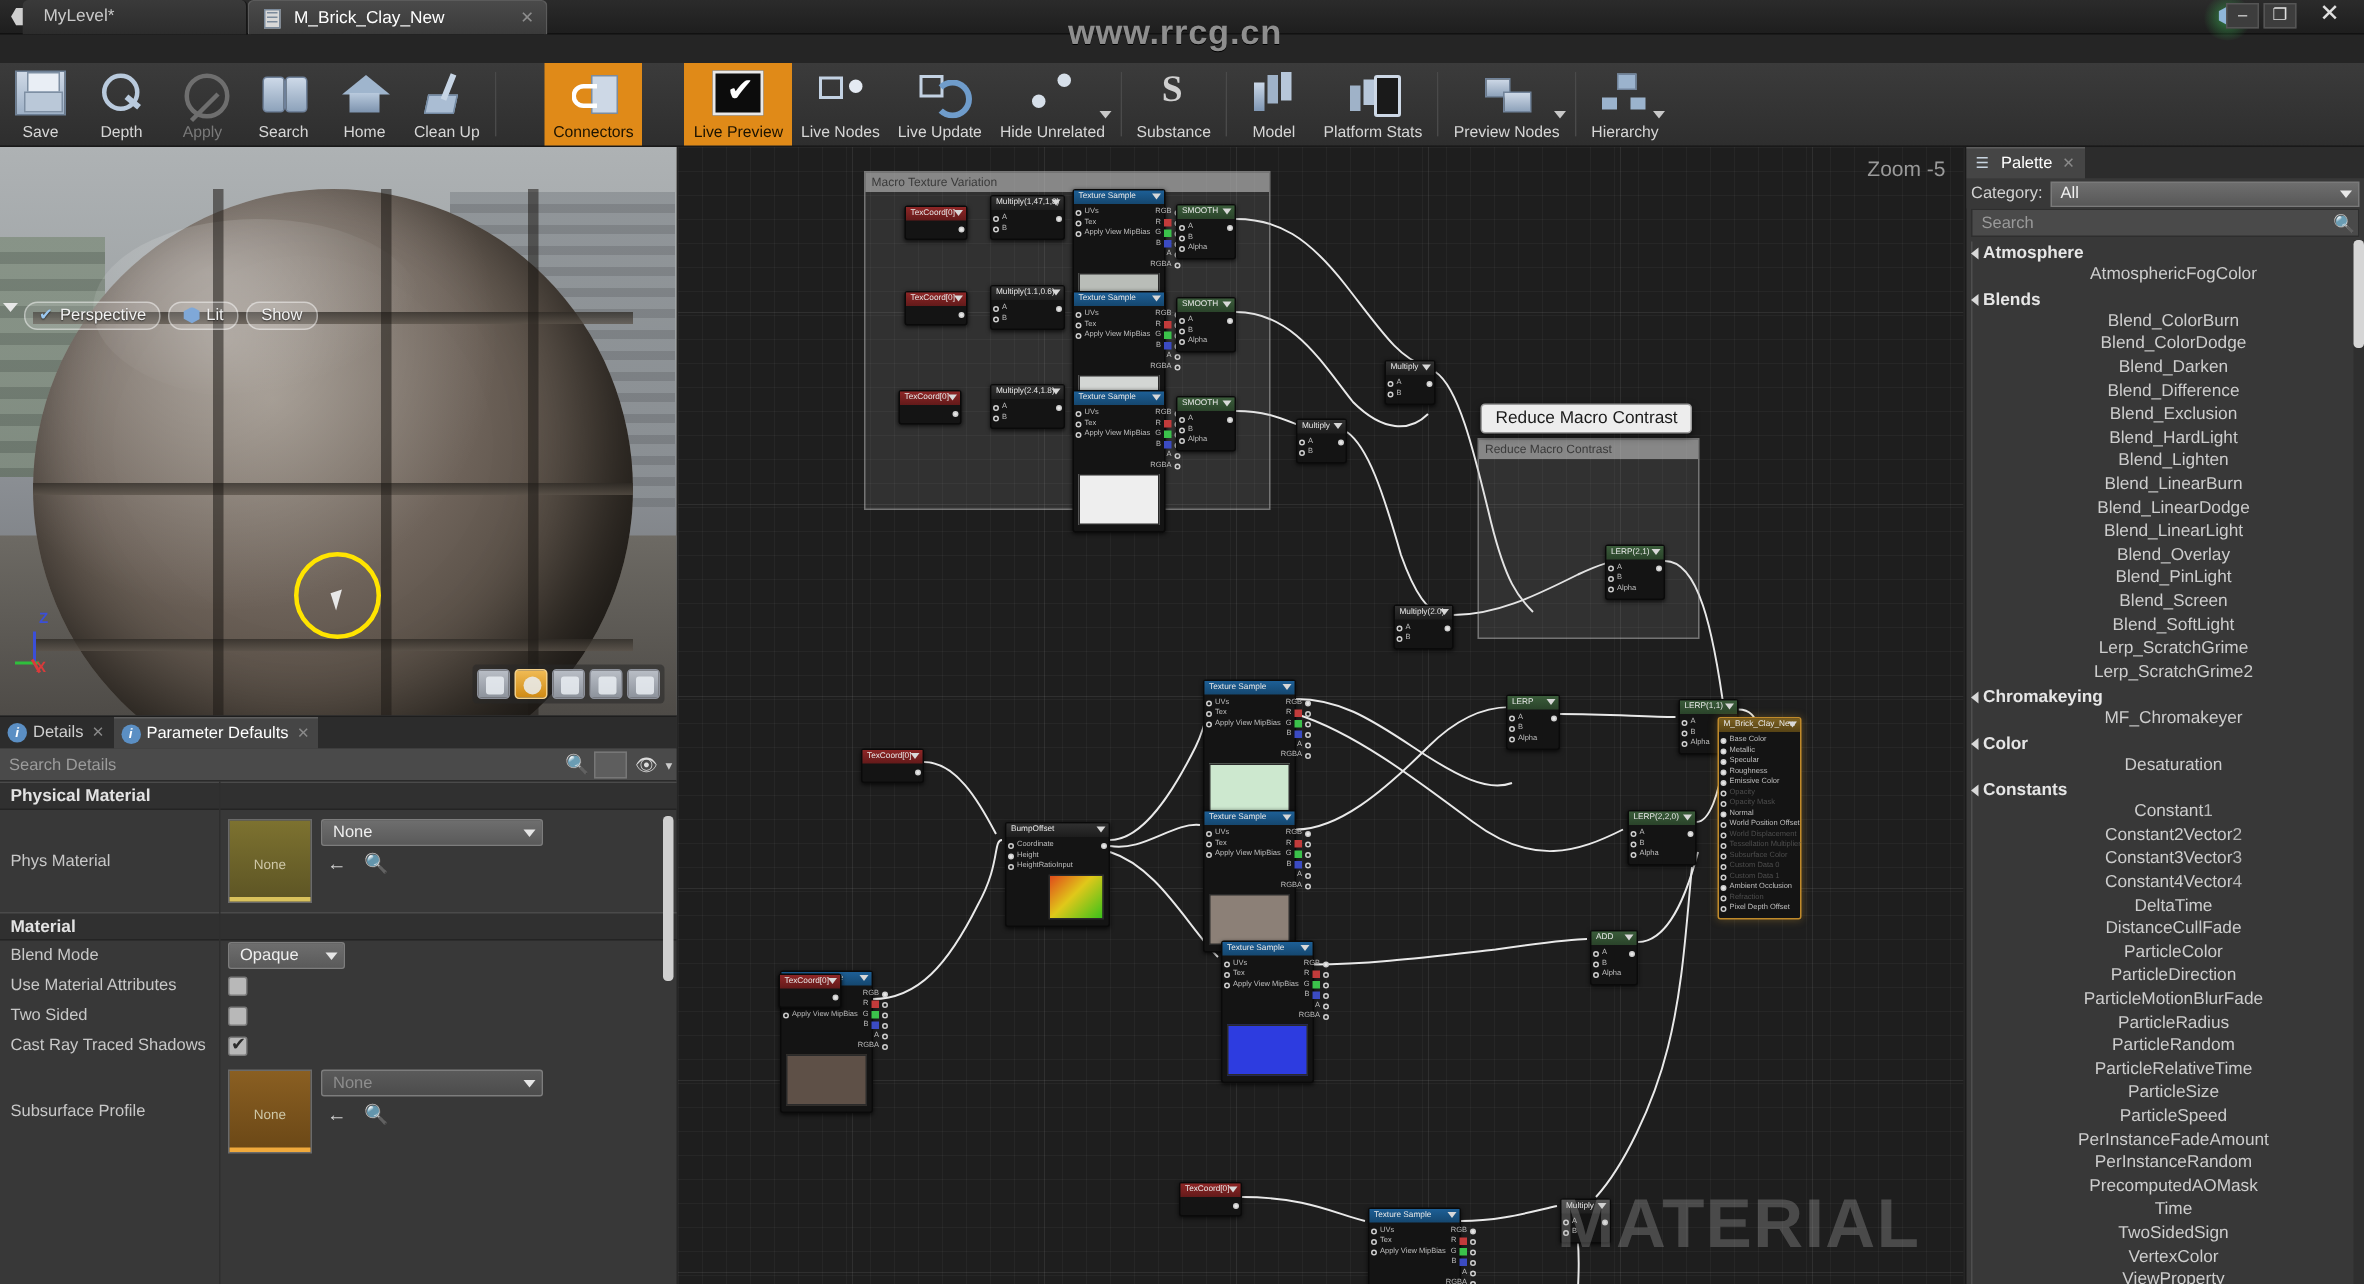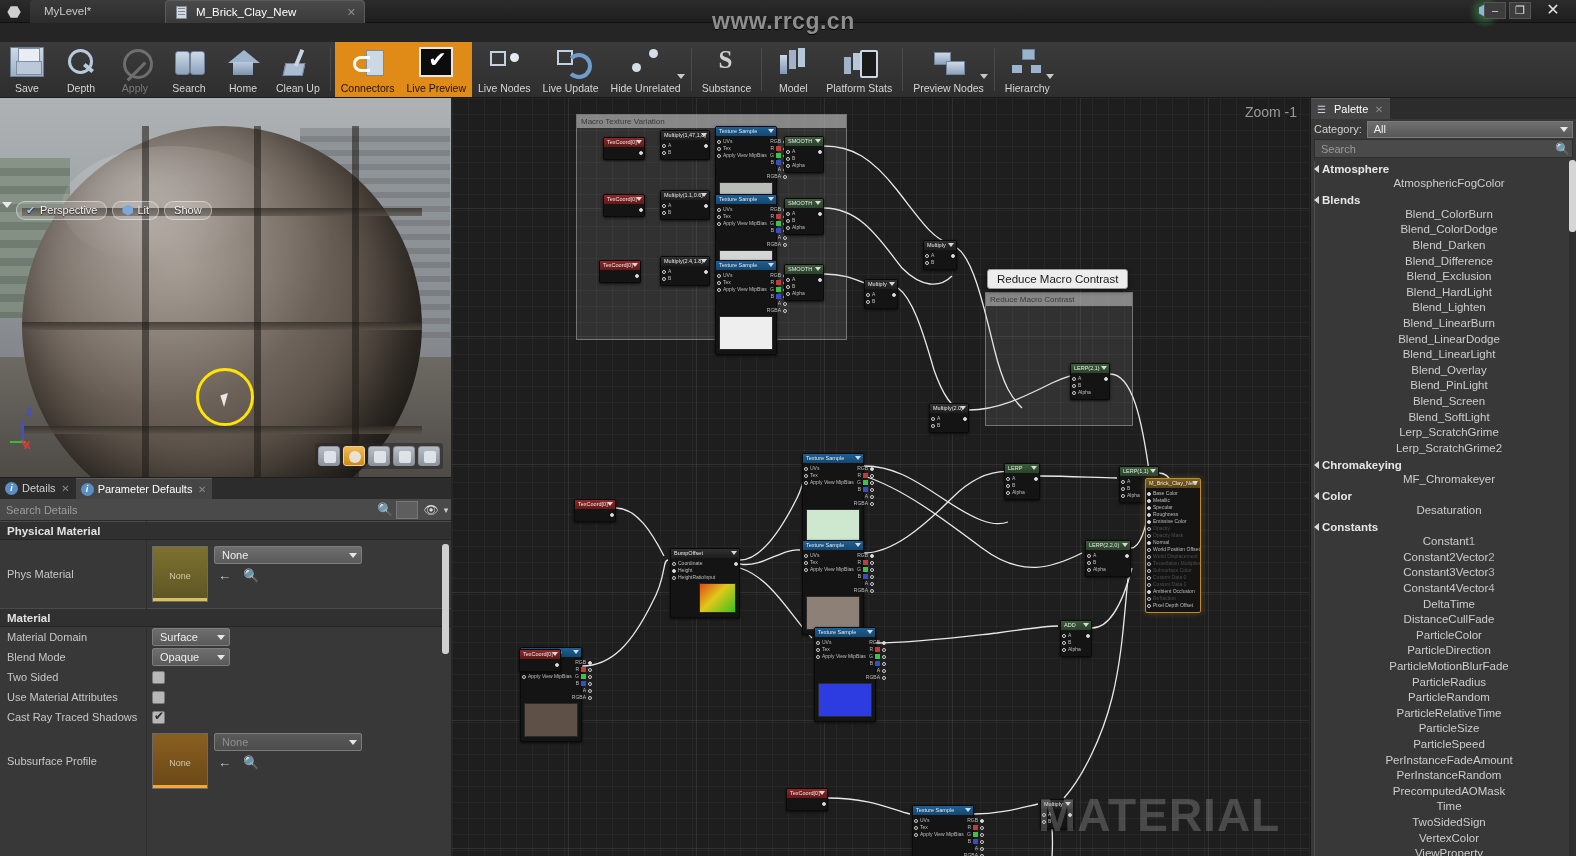--- a/index.html
+++ b/index.html
@@ -7,21 +7,21 @@
     font-family:"Liberation Sans", sans-serif; -webkit-font-smoothing:antialiased; }
   #app { position:relative; width:1576px; height:856px; background:#252525; }
 
   
   .titlebar { position:absolute; left:0; top:0; width:1576px; height:23px;
     background:linear-gradient(#2b2b2b,#1e1e1e); border-bottom:1px solid #111; }
   .ue-logo { position:absolute; left:2px; top:1px; width:24px; height:21px;
     color:#cfcfcf; font-size:15px; text-align:center; line-height:21px; font-weight:bold;}
   .tab { position:absolute; top:0; height:23px; line-height:23px;
     font-size:11.5px; color:#c9c9c9; padding:0 26px 0 14px; }
-  .tab.inactive { left:30px; width:150px;
+  .tab.inactive { left:15px; width:150px;
     background:linear-gradient(#3a3a3a,#2c2c2c); border-right:1px solid #171717;
     border-top-left-radius:4px; border-top-right-radius:4px; }
   .tab.active { left:165px; width:200px;
     background:linear-gradient(#4a4a4a,#3a3a3a); color:#ffffff;
     border:1px solid #5b5b5b; border-bottom:none;
     border-top-left-radius:4px; border-top-right-radius:4px; padding-left:30px;}
   .tab .docicon { position:absolute; left:10px; top:5px; width:11px; height:13px;
     background:#d8d8d8; border:1px solid #7b8a9b; }
   .tab .docicon:after{content:"";position:absolute;left:1px;top:1px;width:7px;height:1px;background:#7b8a9b;box-shadow:0 3px 0 #7b8a9b,0 6px 0 #7b8a9b;}
   .tab .x { position:absolute; right:8px; top:0; font-size:11px; color:#8d8d8d; }
@@ -42,21 +42,21 @@
   .menubar span { display:inline-block; font-size:11.5px; color:#cfcfcf;
     line-height:19px; padding:0 11px; }
 
   
   .toolbar { position:absolute; left:0; top:42px; width:1576px; height:56px;
     background:linear-gradient(#3b3b3b,#2e2e2e); border-bottom:1px solid #191919;
     display:flex; align-items:stretch; }
   .tbtn { position:relative; min-width:54px; padding:2px 6px 0; display:flex;
     flex-direction:column; align-items:center; justify-content:flex-start;
     font-size:10.5px; color:#d6d6d6; cursor:default;}
-  .tbtn.on { background:#e08a18; color:#1c1300; }
+  .tbtn.on { background:#e08a18; color:#1c1300;margin-left:28px; }
   .tbtn .lbl { margin-top:auto; padding-bottom:3px; white-space:nowrap;}
   .tbtn.dim { color:#7a7a7a; }
   .tsep { width:1px; margin:6px 4px; background:#222; border-right:1px solid #4a4a4a;}
   .ic { width:34px; height:30px; margin-top:3px; position:relative; }
   .carat { position:absolute; right:2px; bottom:18px; width:0;height:0;
     border-left:4px solid transparent;border-right:4px solid transparent;border-top:5px solid #c8c8c8;}
 
   
   .ic-save{background:linear-gradient(#cfd9e6,#9db0c6);border:1px solid #6d7f94;}
   .ic-save:before{content:"";position:absolute;left:7px;top:0px;width:20px;height:12px;background:#e9eef5;border:1px solid #7e8fa3;}
@@ -438,45 +438,36 @@
                 <div class="arrowbtns">
                   <span>←</span>
                   <span>🔍</span>
                 </div>
               </div>
             </div>
           </div>
         </div>
         <div class="dsect">Material</div>
         <div class="drow">
-          <div class="k">Material Domain</div>
-          <div class="v">
-            <div class="dcombo" style="width: 78px;">
-              <span>Surface</span>
-              <span class="ca"></span>
-            </div>
-          </div>
-        </div>
-        <div class="drow">
           <div class="k">Blend Mode</div>
           <div class="v">
             <div class="dcombo" style="width: 78px;">
               <span>Opaque</span>
               <span class="ca"></span>
             </div>
           </div>
         </div>
         <div class="drow">
-          <div class="k">Two Sided</div>
+          <div class="k">Use Material Attributes</div>
           <div class="v">
             <div class="dchk"></div>
           </div>
         </div>
         <div class="drow">
-          <div class="k">Use Material Attributes</div>
+          <div class="k">Two Sided</div>
           <div class="v">
             <div class="dchk"></div>
           </div>
         </div>
         <div class="drow">
           <div class="k">Cast Ray Traced Shadows</div>
           <div class="v">
             <div class="dchk on"></div>
           </div>
         </div>
@@ -1494,21 +1485,21 @@
                   <span class="dotR f"></span>
                 </div>
               </div>
             </div>
           </div>
         </div>
       </div>
 
     <div class="tooltip" style="left:535px;top:171px;">Reduce Macro Contrast</div>
 
-    <div class="zoomlbl">Zoom -1</div>
+    <div class="zoomlbl">Zoom -5</div>
     <div class="wm-mat">MATERIAL</div>
 
   </div>
 
   <div class="palette">
     <div class="ptabbar">
       <div class="ptab">
         <span class="pi">☰</span>
         <span>Palette</span>
         <span class="x">✕</span>

